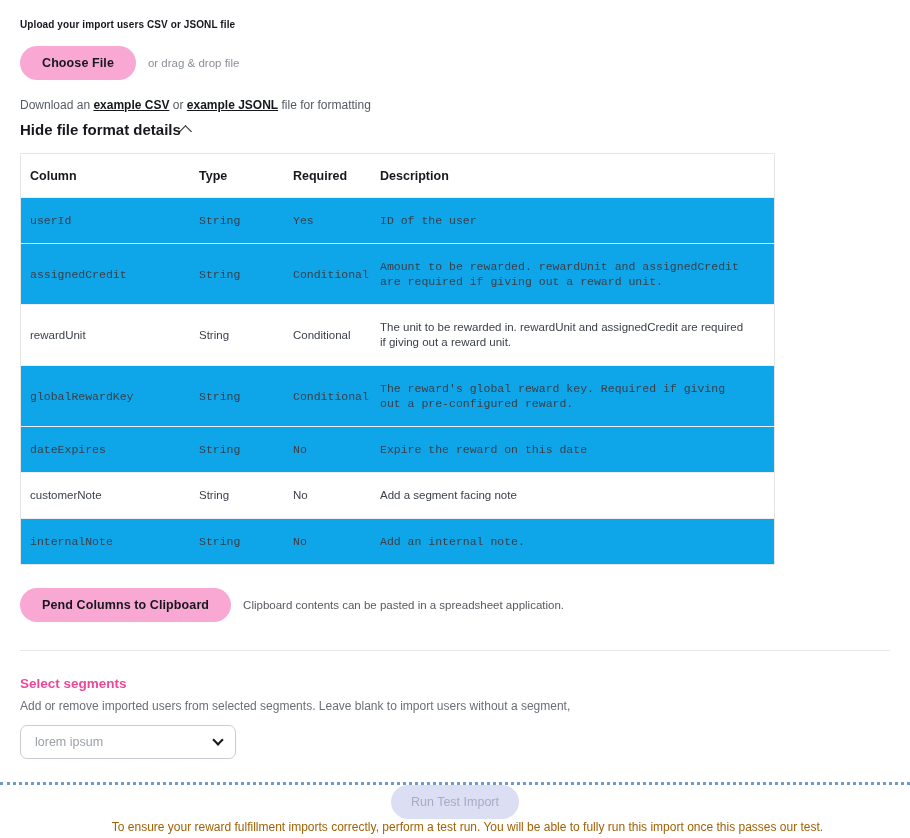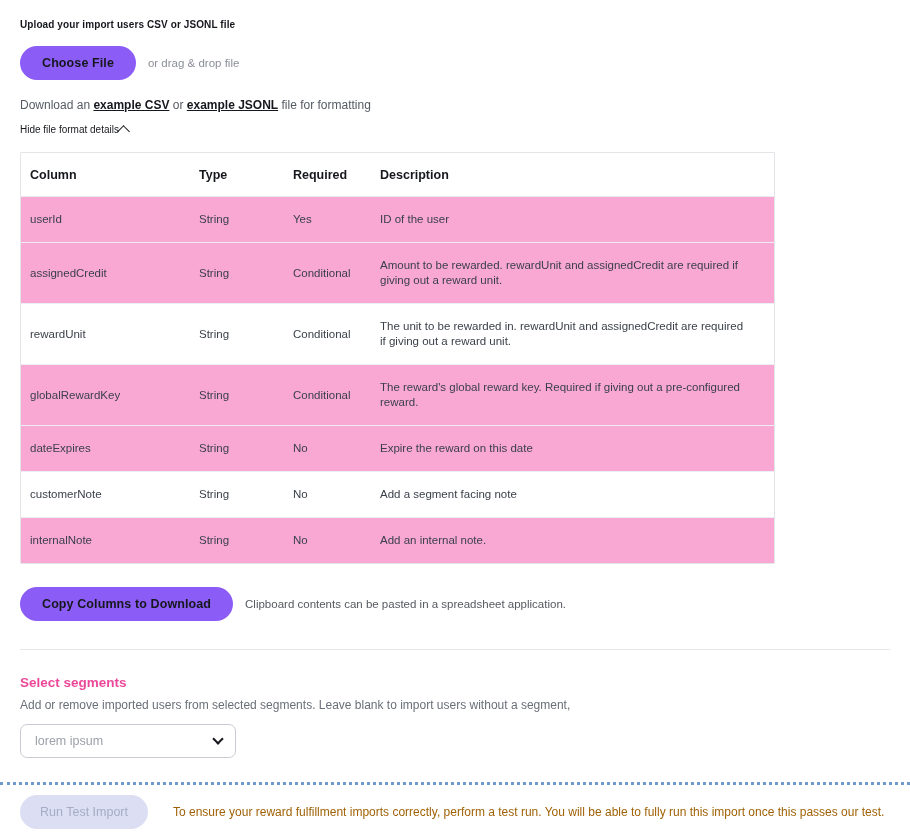--- a/index.html
+++ b/index.html
@@ -32,21 +32,21 @@
     padding-top: 16px;
     line-height: 18px;
   }
 
   .choose-row {
     display: flex;
     align-items: center;
     margin-top: 12px;
   }
   .btn-pill {
-    background: #8b5cf6;
+    background: #f9a8d4;
     border: none;
     border-radius: 18px;
     font-family: "Liberation Sans", sans-serif;
     font-size: 12.5px;
     font-weight: bold;
     color: #16181d;
     padding: 10px 22px;
     cursor: pointer;
     letter-spacing: 0.1px;
     line-height: 14px;
@@ -68,22 +68,22 @@
   .link-strong {
     color: #16181d;
     font-weight: bold;
     text-decoration: underline;
     cursor: pointer;
   }
 
   .toggle-details {
     display: inline-flex;
     align-items: center;
-    font-size: 10px;
-    font-weight: normal;
+    font-size: 15px;
+    font-weight: bold;
     color: #16181d;
     margin-top: 9px;
     cursor: pointer;
     line-height: 16px;
   }
   .chev-up {
     display: inline-block;
     width: 9px;
     height: 9px;
     border-left: 1.8px solid #16181d;
@@ -118,21 +118,21 @@
   }
   table.fmt td {
     font-size: 11.5px;
     color: #3a3f49;
     padding: 15px 0 15px 0;
     vertical-align: middle;
     border-bottom: 1px solid #eceef2;
     line-height: 15px;
   }
   table.fmt tr:last-child td { border-bottom: none; }
-  table.fmt tr.alt td { background: #f9a8d4; }
+  table.fmt tr.alt td { background: #0ea5e9; font-family: Liberation Mono, monospace; }
 
   .c-col  { width: 178px; padding-left: 9px !important; }
   .c-type { width: 94px; }
   .c-req  { width: 87px; }
   .c-desc { width: auto; padding-right: 22px !important; }
 
   table.fmt th.c-col, table.fmt td.c-col { padding-left: 9px; }
 
   
   table.fmt .c-col   { padding-left: 9px; }
@@ -207,20 +207,21 @@
     position: absolute;
     left: 0;
     right: 0;
     bottom: 0;
     height: 56px;
     border-top: 3px dotted #6f9bcc;
     background: #ffffff;
     display: flex;
     align-items: center;
     padding: 0 20px;
+    flex-direction: column;
   }
   .btn-disabled {
     background: #dcdff3;
     border: none;
     border-radius: 18px;
     font-family: "Liberation Sans", sans-serif;
     font-size: 12.5px;
     color: #a6abc6;
     padding: 10px 20px;
     cursor: default;
@@ -305,21 +306,21 @@
           <td class="c-col">internalNote</td>
           <td class="c-type">String</td>
           <td class="c-req">No</td>
           <td class="c-desc">Add an internal note.</td>
         </tr>
       </tbody>
     </table>
   </div>
 
   <div class="copy-row">
-    <button class="btn-pill">Copy Columns to Download</button>
+    <button class="btn-pill">Pend Columns to Clipboard</button>
     <span class="copy-hint">Clipboard contents can be pasted in a spreadsheet application.</span>
   </div>
 
   <div class="divider"></div>
 
   <div class="seg-title">Select segments</div>
   <div class="seg-desc">Add or remove imported users from selected segments. Leave blank to import users without a segment,</div>
 
   <div class="select-box">
     <span class="select-value">lorem ipsum</span>

